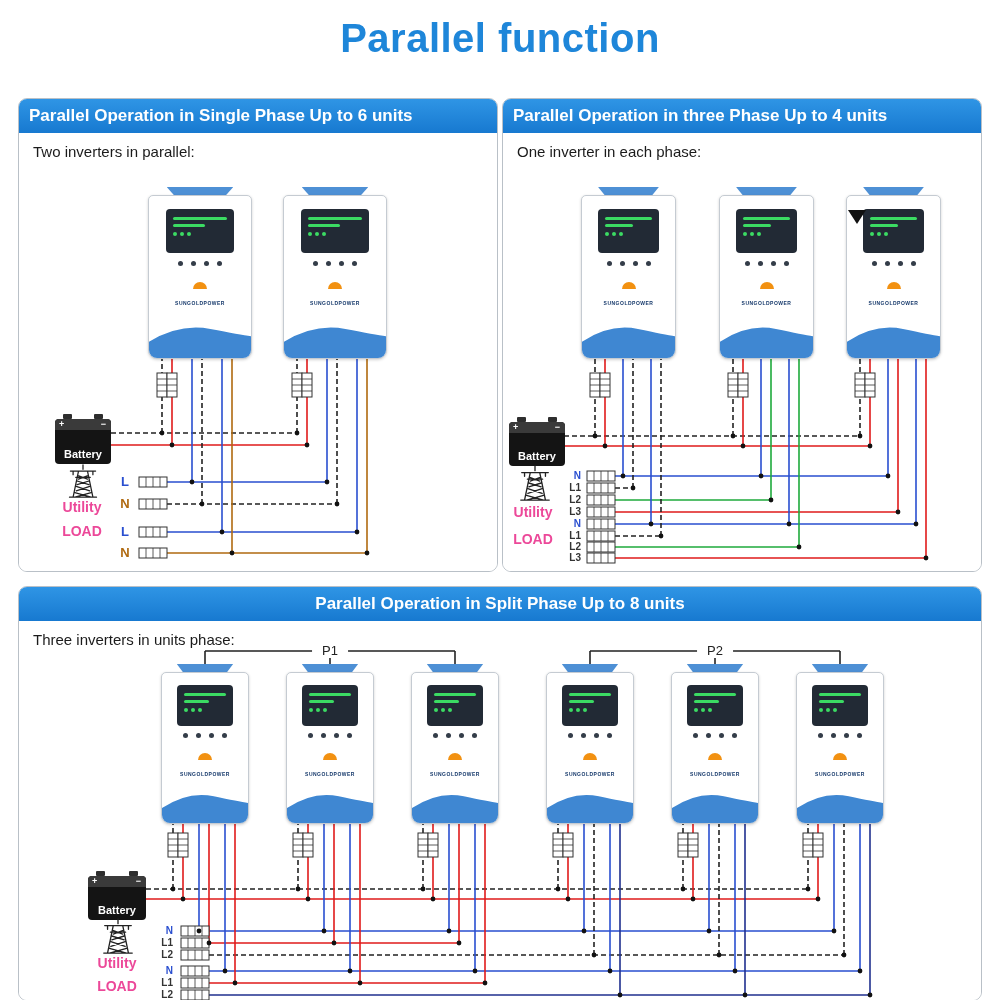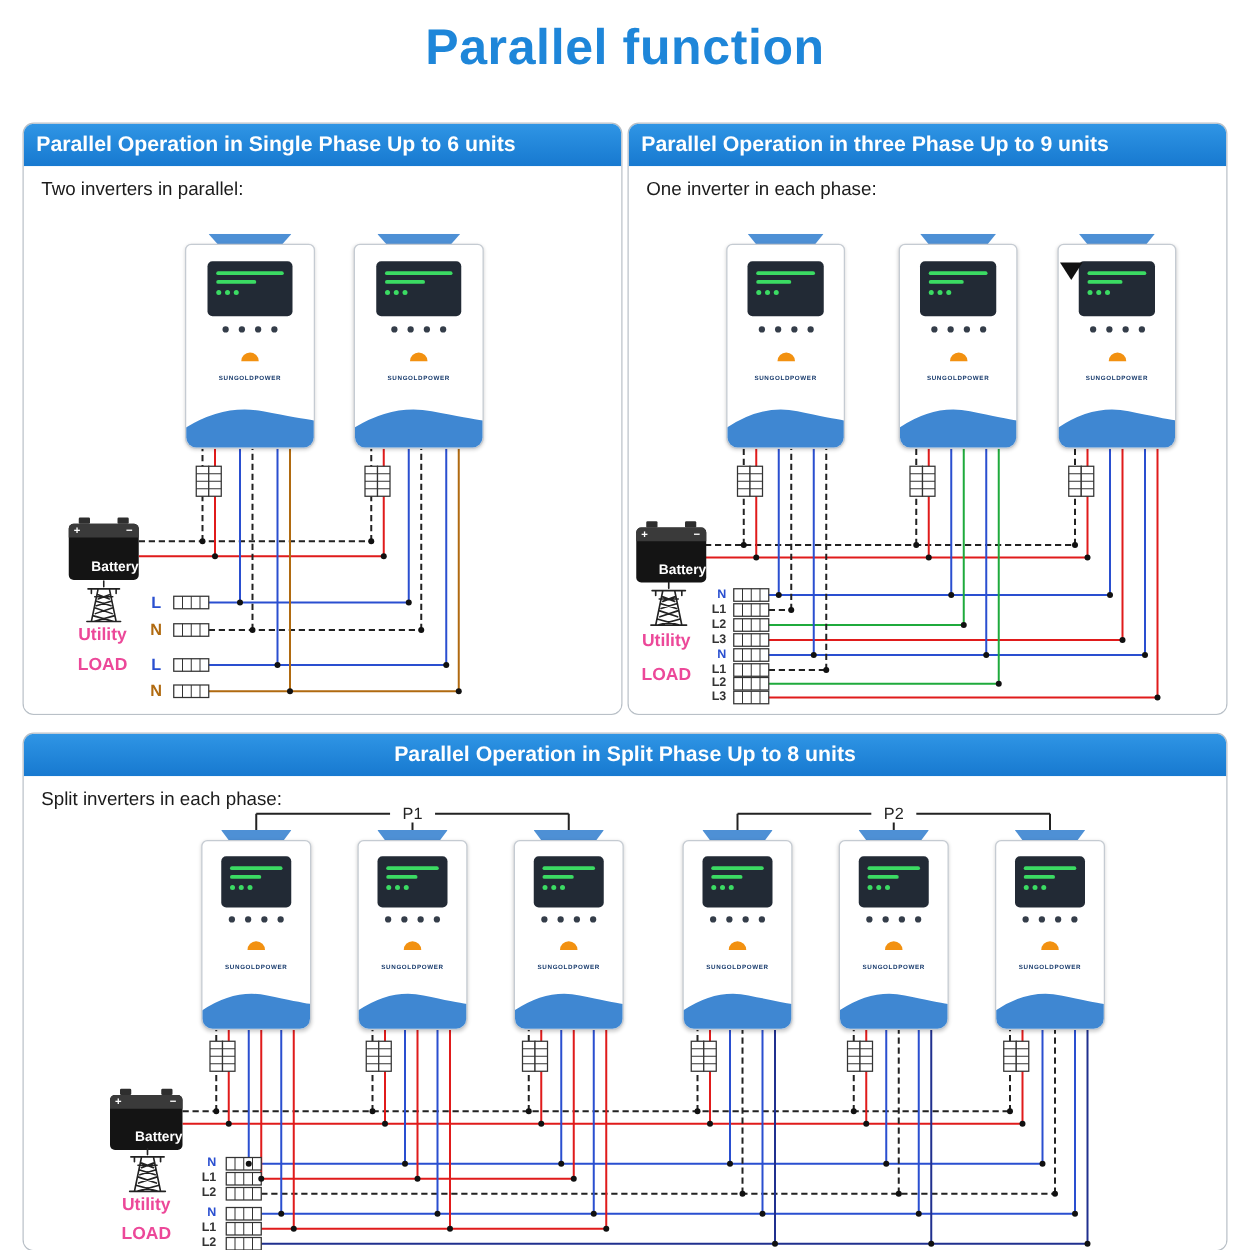--- a/index.html
+++ b/index.html
@@ -31,21 +31,21 @@
   .brand-text{font-size:5px;font-weight:bold;color:#16396b;letter-spacing:.5px;}
   .inv-swoosh{position:absolute;left:-1px;bottom:-1px;width:calc(100% + 2px);height:24%;}
   .inv-swoosh path{fill:#3f87d2;}
   
   .battery{position:absolute;background:#141414;border-radius:4px;}
   .battery::before{content:'';position:absolute;top:0;left:0;right:0;height:11px;background:#3a3a3a;border-radius:4px 4px 0 0;}
   .battery .term{position:absolute;top:-5px;width:9px;height:5px;background:#2e2e2e;border-radius:1px;}
   .term.t1{left:8px}.term.t2{right:8px}
   .bat-plus{position:absolute;top:0;left:4px;color:#fff;font-size:9px;font-weight:bold;}
   .bat-minus{position:absolute;top:0;right:5px;color:#fff;font-size:9px;font-weight:bold;}
-  .bat-label{position:absolute;bottom:4px;left:0;right:0;text-align:right;color:#fff;font-size:11px;font-weight:bold;}
+  .bat-label{position:absolute;bottom:4px;left:0;right:0;text-align:center;color:#fff;font-size:11px;font-weight:bold;}
   
   .side-label{position:absolute;font-weight:bold;font-size:14px;color:#ec4899;text-align:center;}
   .line-label{position:absolute;font-weight:bold;text-align:center;}
   .lbl-13{font-size:13px;}
   .small-label{font-size:10px;text-align:right;}
   .c-blue{color:var(--wire-blue,#2a4fd0);}
   .c-brown{color:var(--wire-brown,#b06a10);}
   .c-dark{color:#333;}
   .tower{position:absolute;}
   .tri{position:absolute;width:0;height:0;border-left:9px solid transparent;border-right:9px solid transparent;border-top:14px solid #111;}
@@ -185,21 +185,21 @@
       <div class="side-label" style="left:28px;top:366px;width:70px">Utility</div>
       <div class="side-label" style="left:28px;top:390px;width:70px">LOAD</div>
       <span class="line-label lbl-13 c-blue" style="left:96px;top:341px;width:20px">L</span>
       <span class="line-label lbl-13 c-brown" style="left:96px;top:363px;width:20px">N</span>
       <span class="line-label lbl-13 c-blue" style="left:96px;top:391px;width:20px">L</span>
       <span class="line-label lbl-13 c-brown" style="left:96px;top:412px;width:20px">N</span>
     </div>
   </section>
 
   <section class="panel">
-    <header class="panel-header">Parallel Operation in three Phase Up to 9 units</header>
+    <header class="panel-header">Parallel Operation in three Phase Up to 4 units</header>
     <div class="panel-body">
       <svg id="wires-p2" class="wires" width="472" height="438" viewBox="0 0 472 438">
           <path d="M61,303H357M92,303V226M230,303V226M357,303V226" fill="none" stroke="#222222" stroke-width="1.6" stroke-dasharray="5 3"></path>
           <path d="M61,313H367M102,313V226M240,313V226M367,313V226" fill="none" stroke="#e01b1b" stroke-width="1.6"></path>
           <path d="M112,343H385M120,343V226M258,343V226M385,343V226" fill="none" stroke="#2a4fd0" stroke-width="1.6"></path>
           <path d="M112,355H130M130,355V226" fill="none" stroke="#222222" stroke-width="1.6" stroke-dasharray="5 3"></path>
           <path d="M112,367H268M268,367V226" fill="none" stroke="#1faa3c" stroke-width="1.6"></path>
           <path d="M112,379H395M395,379V226" fill="none" stroke="#e01b1b" stroke-width="1.6"></path>
           <path d="M112,391H413M148,391V226M286,391V226M413,391V226" fill="none" stroke="#2a4fd0" stroke-width="1.6"></path>
           <path d="M112,403H158M158,403V226" fill="none" stroke="#222222" stroke-width="1.6" stroke-dasharray="5 3"></path>
@@ -509,21 +509,21 @@
         <circle cx="591" cy="350" r="2.4" fill="#111"></circle>
         <circle cx="716" cy="350" r="2.4" fill="#111"></circle>
         <circle cx="841" cy="350" r="2.4" fill="#111"></circle>
         <circle cx="216" cy="362" r="2.4" fill="#111"></circle>
         <circle cx="341" cy="362" r="2.4" fill="#111"></circle>
         <circle cx="466" cy="362" r="2.4" fill="#111"></circle>
         <circle cx="601" cy="374" r="2.4" fill="#111"></circle>
         <circle cx="726" cy="374" r="2.4" fill="#111"></circle>
         <circle cx="851" cy="374" r="2.4" fill="#111"></circle>
       </svg>
-    <div class="subtitle">Split inverters in each phase:</div>
+    <div class="subtitle">Three inverters in units phase:</div>
     <span class="group-label" style="left:311px;top:22px">P1</span>
     <span class="group-label" style="left:696px;top:22px">P2</span>
     <div class="inv-slot" style="left:142px;top:43px;width:88px;height:160px">
   <div class="inverter">
     <div class="inv-bracket"></div>
     <div class="inv-body">
       <div class="inv-screen">
         <div class="scr-line a"></div>
         <div class="scr-line b"></div>
         <div class="scr-dots">

